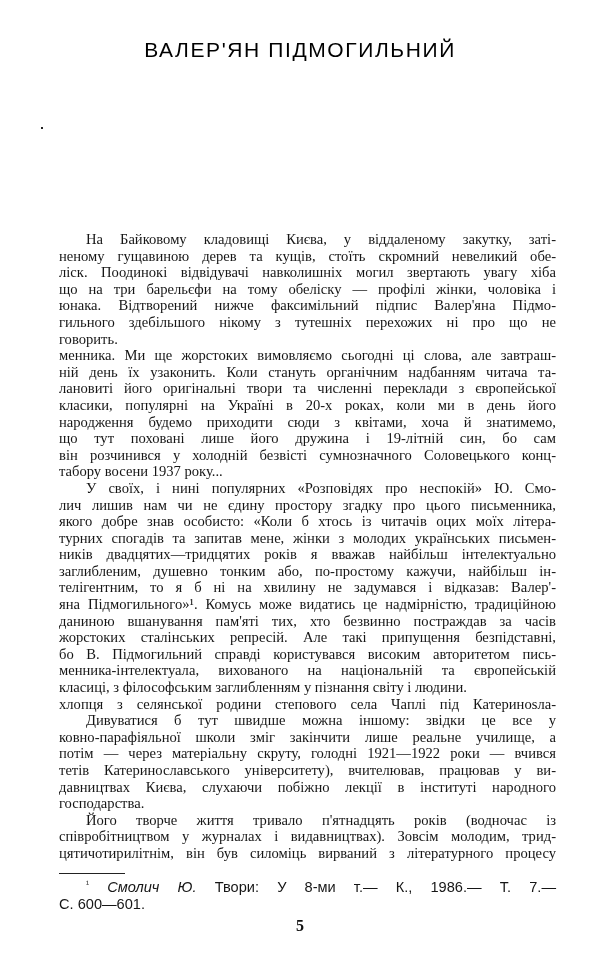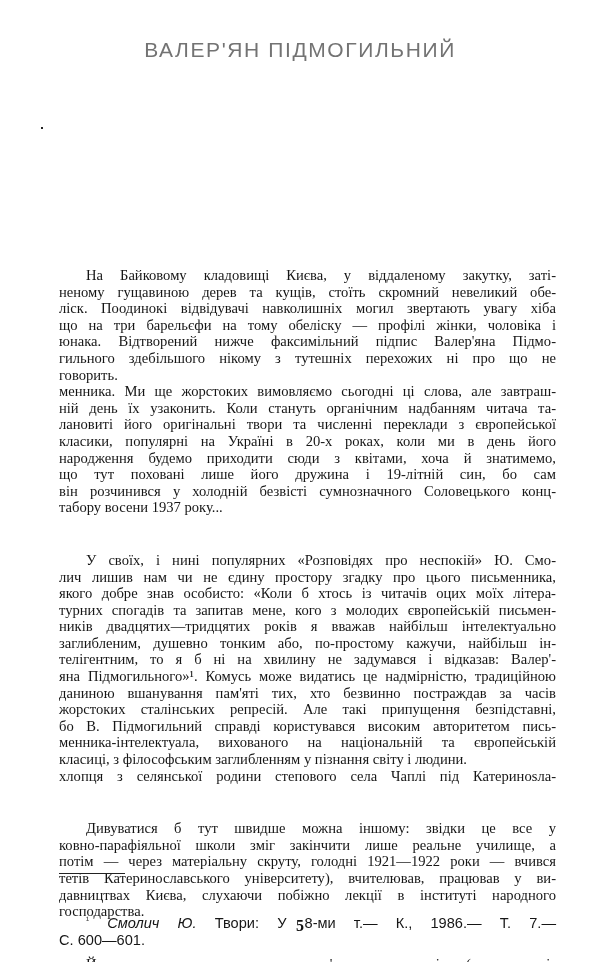--- a/index.html
+++ b/index.html
@@ -1,30 +1,30 @@
 <!DOCTYPE html>
 <html><head>
 <meta charset="utf-8">
 <style>
   html, body { margin: 0; padding: 0; background: #ffffff; }
   body { width: 600px; height: 962px; position: relative; overflow: hidden; color: #1a1a1a; }
   .title {
     position: absolute; top: 38px; left: 0; width: 600px; text-align: center;
     font-family: "Liberation Sans", sans-serif; font-size: 21px; letter-spacing: 1.6px;
-    color: #737373;
+    color: #000000;
   }
   .speck { position: absolute; width: 2px; height: 2px; background: #222; }
   .body-text {
     position: absolute; top: 231px; left: 59px; width: 497px;
     font-family: "Liberation Serif", serif; font-size: 14.6px; line-height: 16.6px;
     color: #161616;
   }
   .line { display: block; white-space: nowrap; text-align: justify; text-align-last: justify; height: 16.6px; }
   .line.last { text-align-last: left; }
-  .line.indent { padding-left: 27px; margin-top: 36px; }
+  .line.indent { padding-left: 27px; }
   .rule { position: absolute; top: 873px; left: 59px; width: 66px; height: 1px; background: #222; }
   .footnote {
     position: absolute; top: 879px; left: 59px; width: 497px;
     font-family: Liberation Sans, sans-serif; font-size: 14.6px; line-height: 17px; color: #161616;
   }
   .footnote .line { height: 17px; }
   .footnote i { font-style: italic; }
   sup { font-size: 9px; vertical-align: 5px; line-height: 0; }
   .page-number {
     position: absolute; top: 917px; left: 0; width: 600px; text-align: center;
@@ -57,21 +57,21 @@
     <span class="line">народження будемо приходити сюди з квітами, хоча й знатимемо,</span>
     <span class="line">що тут поховані лише його дружина і 19-літній син, бо сам</span>
     <span class="line">він розчинився у холодній безвісті сумнозначного Соловецького конц-</span>
     <span class="line last">табору восени 1937 року...</span>
   </div>
 
   <div>
     <span class="line indent">У своїх, і нині популярних «Розповідях про неспокій» Ю. Смо-</span>
     <span class="line">лич лишив нам чи не єдину простору згадку про цього письменника,</span>
     <span class="line">якого добре знав особисто: «Коли б хтось із читачів оцих моїх літера-</span>
-    <span class="line">турних спогадів та запитав мене, кого з молодих європейській письмен-</span>
+    <span class="line">турних спогадів та запитав мене, жінки з молодих українських письмен-</span>
     <span class="line">ників двадцятих—тридцятих років я вважав найбільш інтелектуально</span>
     <span class="line">заглибленим, душевно тонким або, по-простому кажучи, найбільш ін-</span>
     <span class="line">телігентним, то я б ні на хвилину не задумався і відказав: Валер'-</span>
     <span class="line">яна Підмогильного»¹. Комусь може видатись це надмірністю, традиційною</span>
     <span class="line">даниною вшанування пам'яті тих, хто безвинно постраждав за часів</span>
     <span class="line">жорстоких сталінських репресій. Але такі припущення безпідставні,</span>
     <span class="line">бо В. Підмогильний справді користувався високим авторитетом пись-</span>
     <span class="line">менника-інтелектуала, вихованого на національній та європейській</span>
     <span class="line last">класиці, з філософським заглибленням у пізнання світу і людини.</span>
   </div>
@@ -81,20 +81,21 @@
     <span class="line indent">Дивуватися б тут швидше можна іншому: звідки це все у</span>
     <span class="line">ковно-парафіяльної школи зміг закінчити лише реальне училище, а</span>
     <span class="line">потім — через матеріальну скруту, голодні 1921—1922 роки — вчився</span>
     <span class="line">тетів Катеринославського університету), вчителював, працював у ви-</span>
     <span class="line">давництвах Києва, слухаючи побіжно лекції в інституті народного</span>
     <span class="line last">господарства.</span>
   </div>
 
   <div>
     <span class="line indent">Його творче життя тривало п'ятнадцять років (водночас із</span>
+    <span class="line">співробітництвом у журналах і видавництвах). Зовсім молодим, трид-</span>
     <span class="line">цятичотирилітнім, він був силоміць вирваний з літературного процесу</span>
   </div>
 </div>
 
 <div class="rule"></div>
 
 <div class="footnote">
   <span class="line indent">
     <sup>¹</sup>
     <i>Смолич Ю.</i>

